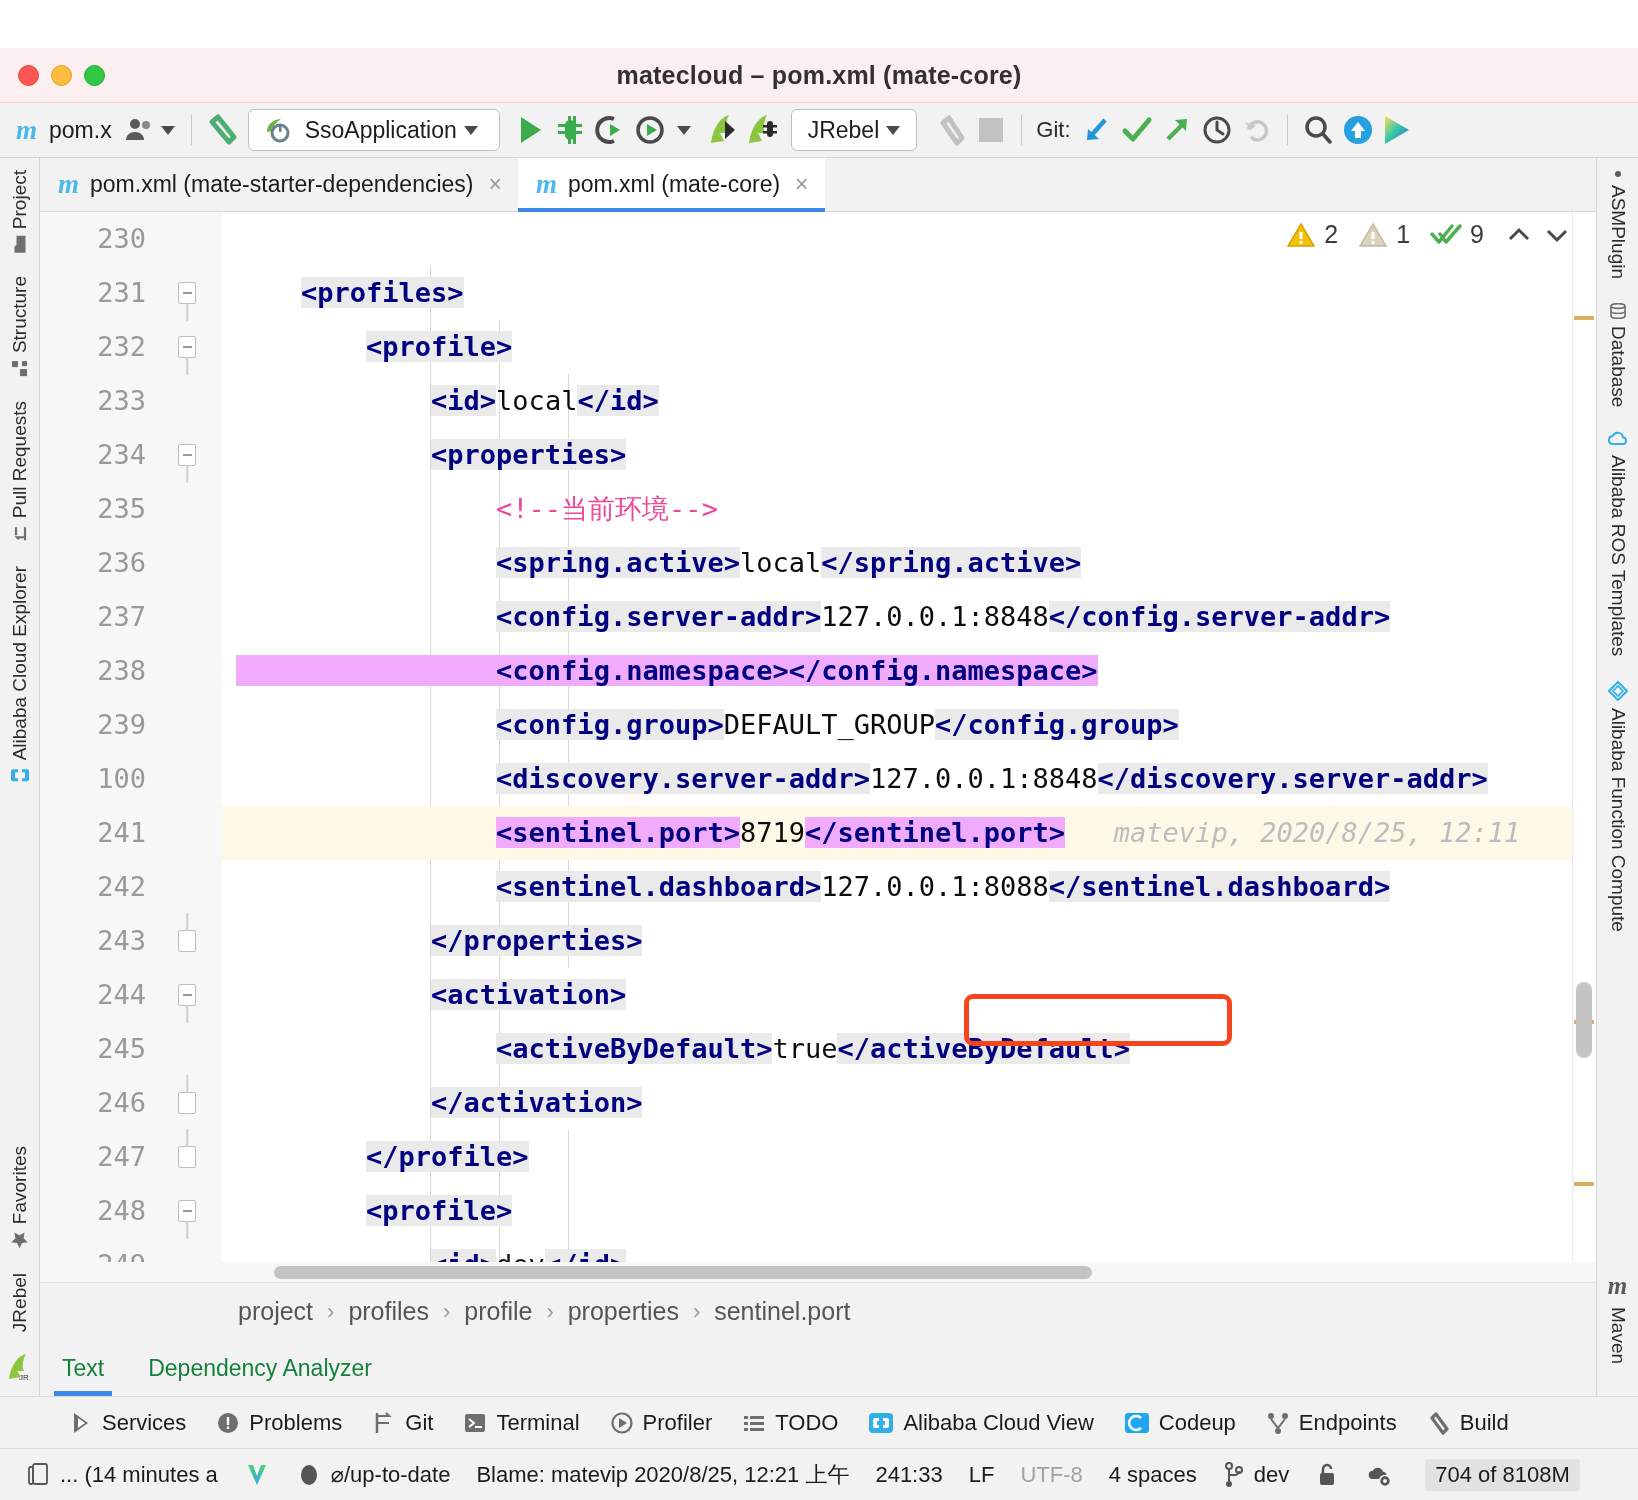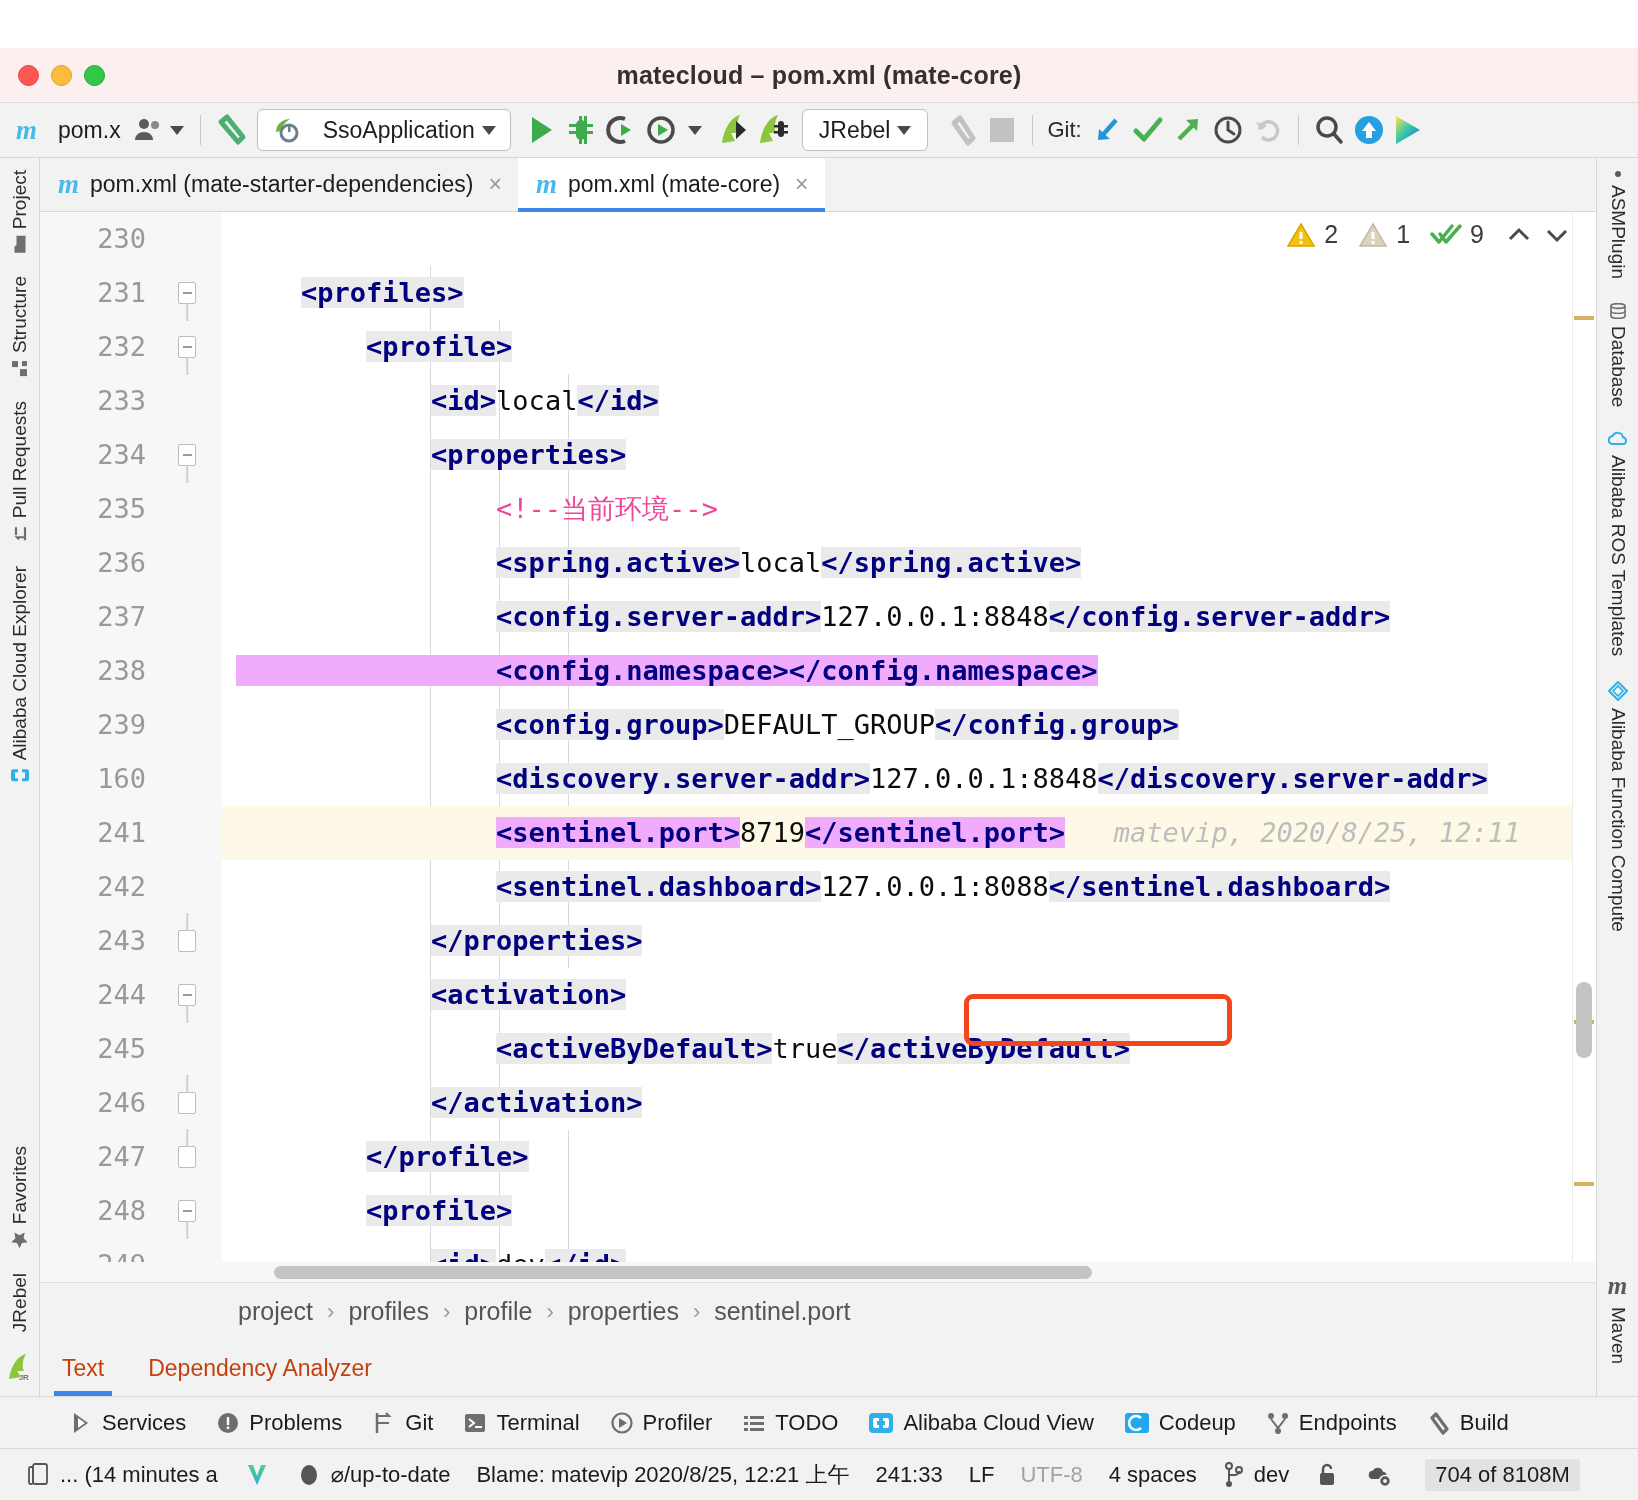--- a/index.html
+++ b/index.html
@@ -35,21 +35,21 @@
   .toolbar {
     height: 55px; flex: 0 0 55px;
     background: #f2f2f2;
     border-bottom: 1px solid #d6d6d6;
     display: flex; align-items: center; gap: 0px;
     padding: 0 10px;
     position: relative;
   }
   .tb-item { display: flex; align-items: center; height: 42px; padding: 0 6px; border-radius: 4px; }
   .mvn-m { font-family: "Liberation Serif", serif; font-style: italic; font-weight: bold; font-size: 27px; color: #4ab8e8; }
-  .tb-label { font-size: 23px; color: #1d1d1d; margin-left: 21px; }
+  .tb-label { font-size: 23px; color: #1d1d1d; margin-left: 12px; }
   .tb-sep { width: 1px; height: 30px; background: #c8c8c8; margin: 0 10px; }
   .caret { width: 0; height: 0; border-left: 7px solid transparent; border-right: 7px solid transparent; border-top: 9px solid #4a4a4a; margin-left: 7px; }
   .runcfg {
     display: flex; align-items: center;
     background: #fff; border: 1px solid #c0c0c0; border-radius: 6px;
     height: 42px; padding: 0 14px; margin-left: 6px; min-width: 252px;
   }
   .runcfg .tb-label { font-size: 23px; }
   .jrebel-btn {
     display: flex; align-items: center;
@@ -177,21 +177,21 @@
   .breadcrumb {
     height: 58px; flex: 0 0 58px; background: #f2f2f2;
     display: flex; align-items: center; gap: 14px;
     padding-left: 198px; font-size: 25px; color: #555;
     border-top: 1px solid #e0e0e0;
   }
   .bc-sep { color: #9b9b9b; font-size: 22px; }
 
   
   .edtabs { height: 56px; flex: 0 0 56px; background: #f2f2f2; display: flex; align-items: stretch; }
-  .edtab { display: flex; align-items: center; padding: 0 22px; font-size: 23px; color: #c2410c; position: relative; }
+  .edtab { display: flex; align-items: center; padding: 0 22px; font-size: 23px; color: #15803d; position: relative; }
   .edtab.active::after { content: ""; position: absolute; left: 14px; right: 14px; bottom: 0; height: 5px; background: #3d87e8; }
 
   
   .twbar {
     height: 52px; flex: 0 0 52px; background: #f2f2f2;
     border-top: 1px solid #d9d9d9;
     display: flex; align-items: center; gap: 4px; padding-left: 56px;
   }
   .twitem { display: flex; align-items: center; gap: 9px; padding: 0 13px; font-size: 22px; color: #1b1b1b; white-space: nowrap; }
 
@@ -448,21 +448,21 @@
         <div class="ln">230</div>
             <div class="ln">231</div>
             <div class="ln">232</div>
             <div class="ln">233</div>
             <div class="ln">234</div>
             <div class="ln">235</div>
             <div class="ln">236</div>
             <div class="ln">237</div>
             <div class="ln">238</div>
             <div class="ln">239</div>
-            <div class="ln">160</div>
+            <div class="ln">100</div>
             <div class="ln">241</div>
             <div class="ln">242</div>
             <div class="ln">243</div>
             <div class="ln">244</div>
             <div class="ln">245</div>
             <div class="ln">246</div>
             <div class="ln">247</div>
             <div class="ln">248</div>
             <div class="ln">249</div>
             <div class="ln">250</div>

